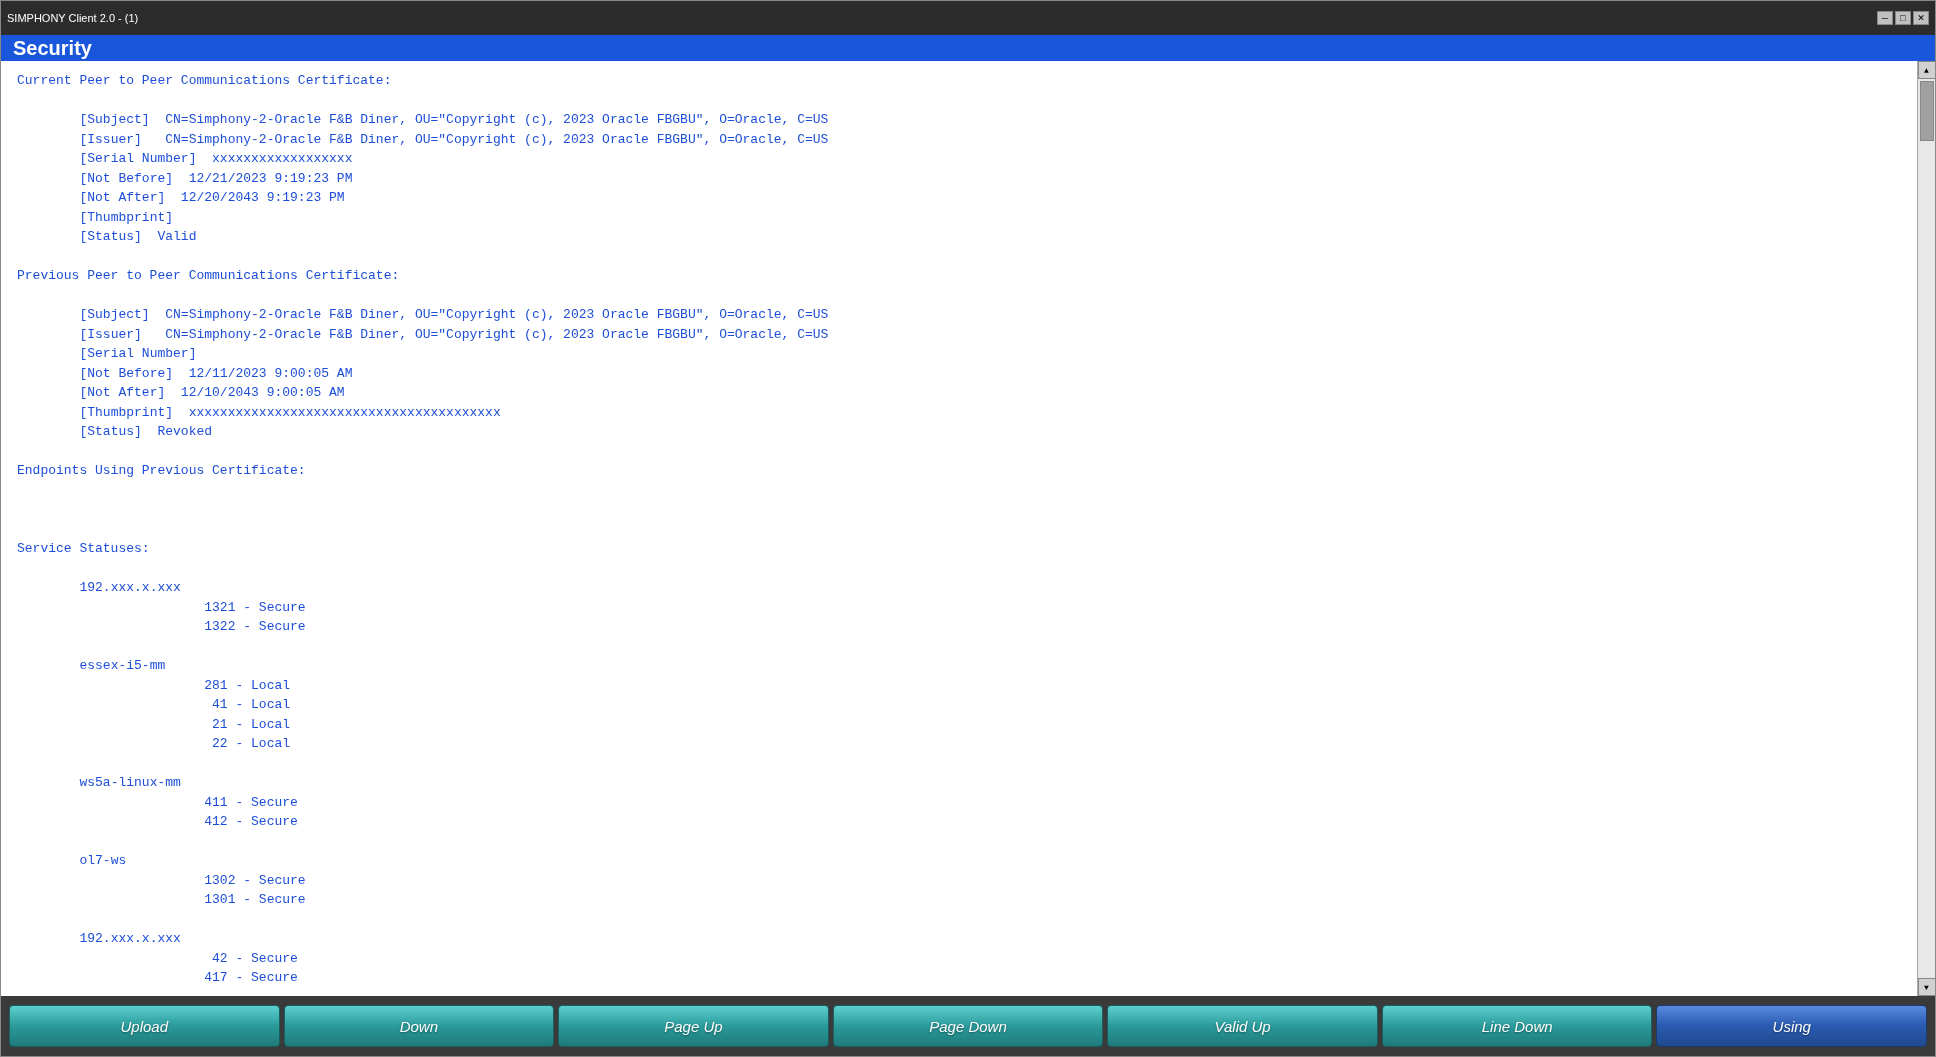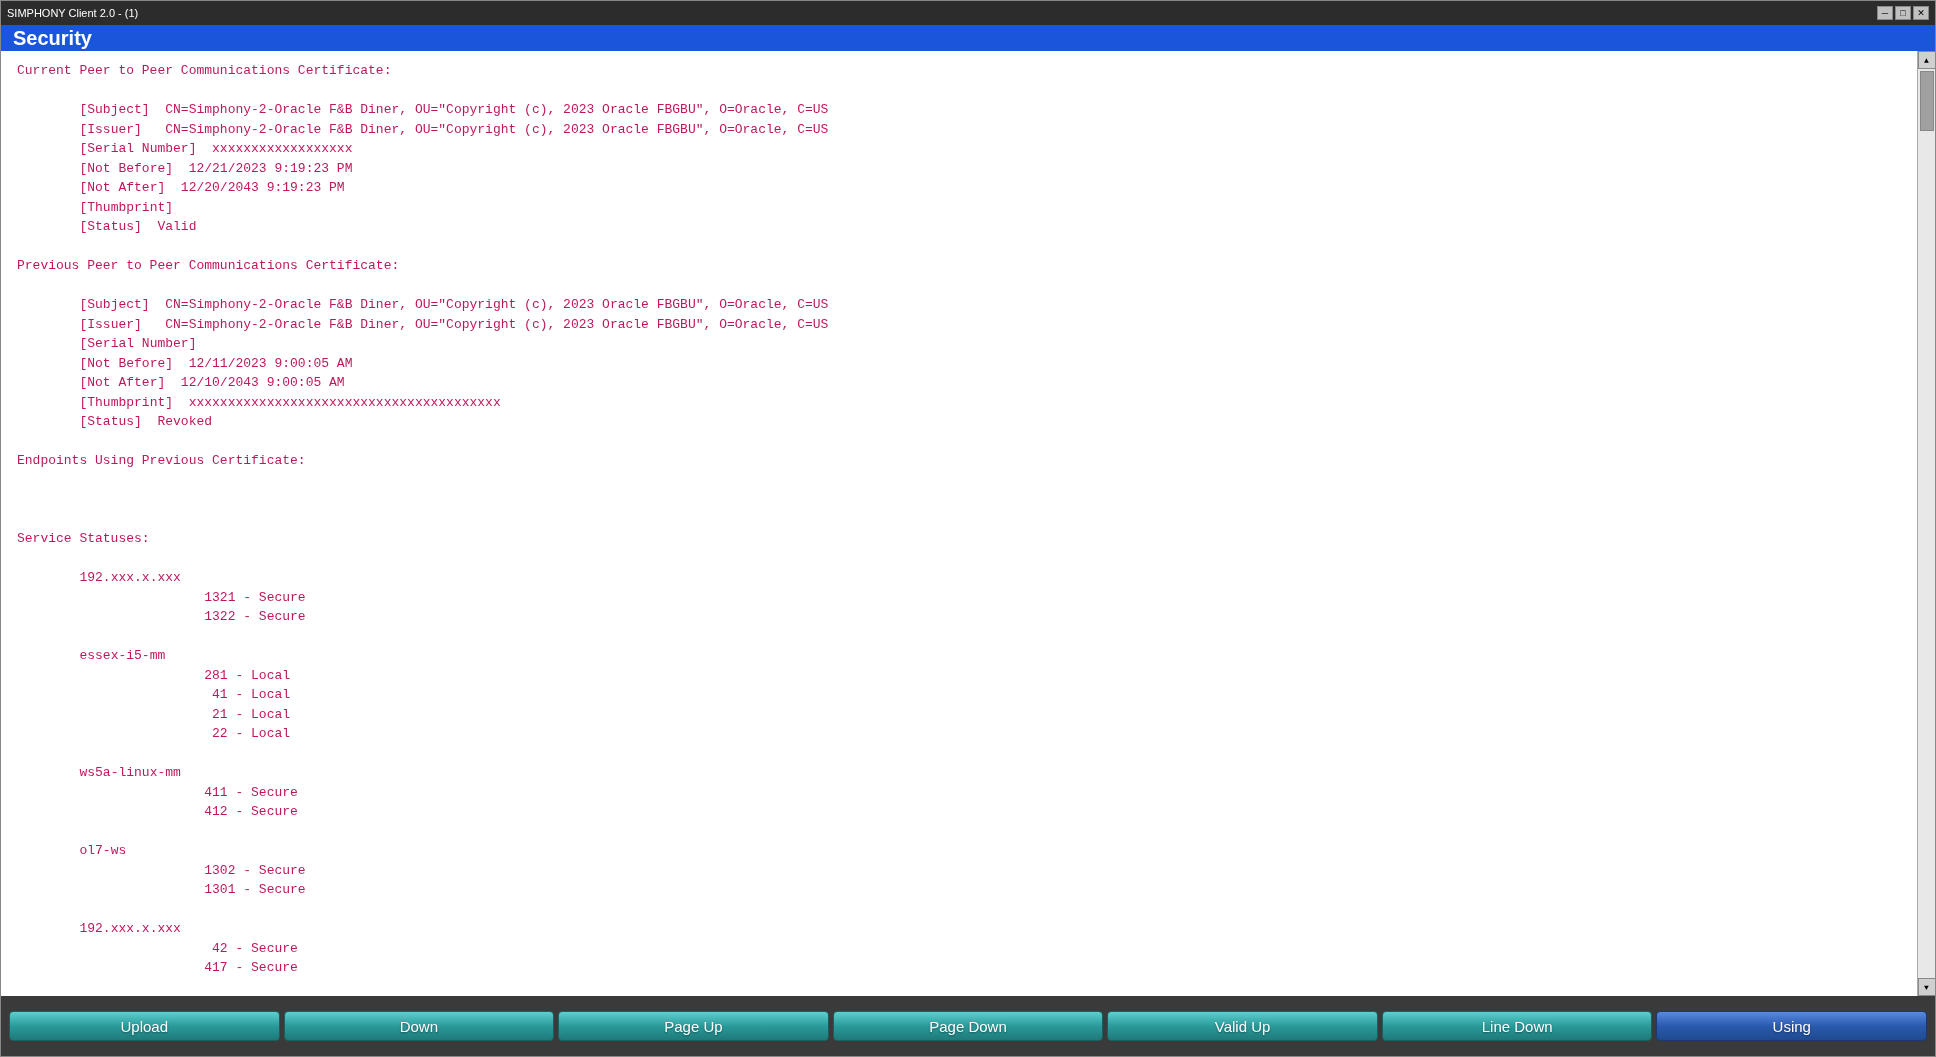--- a/index.html
+++ b/index.html
@@ -13,21 +13,21 @@
     }
     .window {
       width: 1936px;
       height: 1057px;
       display: flex;
       flex-direction: column;
       background: #f0f0f0;
       border: 1px solid #888;
     }
     .title-bar {
-      height: 24px;
+      height: 34px;
       background: #2c2c2c;
       display: flex;
       align-items: center;
       justify-content: space-between;
       padding: 0 6px;
       flex-shrink: 0;
     }
     .title-bar-text {
       color: #fff;
       font-size: 11px;
@@ -73,21 +73,21 @@
     .content-area {
       flex: 1;
       display: flex;
       overflow: hidden;
     }
     .main-content {
       flex: 1;
       background: #fff;
       overflow-y: hidden;
       padding: 10px 16px;
-      color: #be185d;
+      color: #1d4ed8;
       font-size: 13px;
       line-height: 1.5;
     }
     .main-content pre {
       white-space: pre-wrap;
       font-family: 'Courier New', Courier, monospace;
       font-size: 13px;
     }
     .scrollbar {
       width: 18px;
@@ -127,33 +127,34 @@
       background: #3a3a3a;
       display: flex;
       align-items: center;
       justify-content: space-around;
       padding: 6px 8px;
       flex-shrink: 0;
       gap: 4px;
     }
     .bottom-btn {
       flex: 1;
-      height: 30px;
+      height: 42px;
       background: linear-gradient(180deg, #5ecfcf 0%, #2a9a9a 50%, #1f7a7a 100%);
       border: 1px solid #1a6060;
       border-radius: 4px;
       color: #fff;
       font-size: 15px;
       font-family: 'Segoe UI', Arial, sans-serif;
       font-weight: 500;
       cursor: pointer;
       display: flex;
       align-items: center;
       justify-content: center;
       text-shadow: 0 1px 2px rgba(0,0,0,0.4);
+      font-style: italic;
     }
     .close-btn {
       background: linear-gradient(180deg, #5a8adf 0%, #2a5aaf 50%, #1f4a8f 100%);
       border: 1px solid #1a3a6f;
     }
   </style>
 </head>
 <body>
 
 <div class="window">

